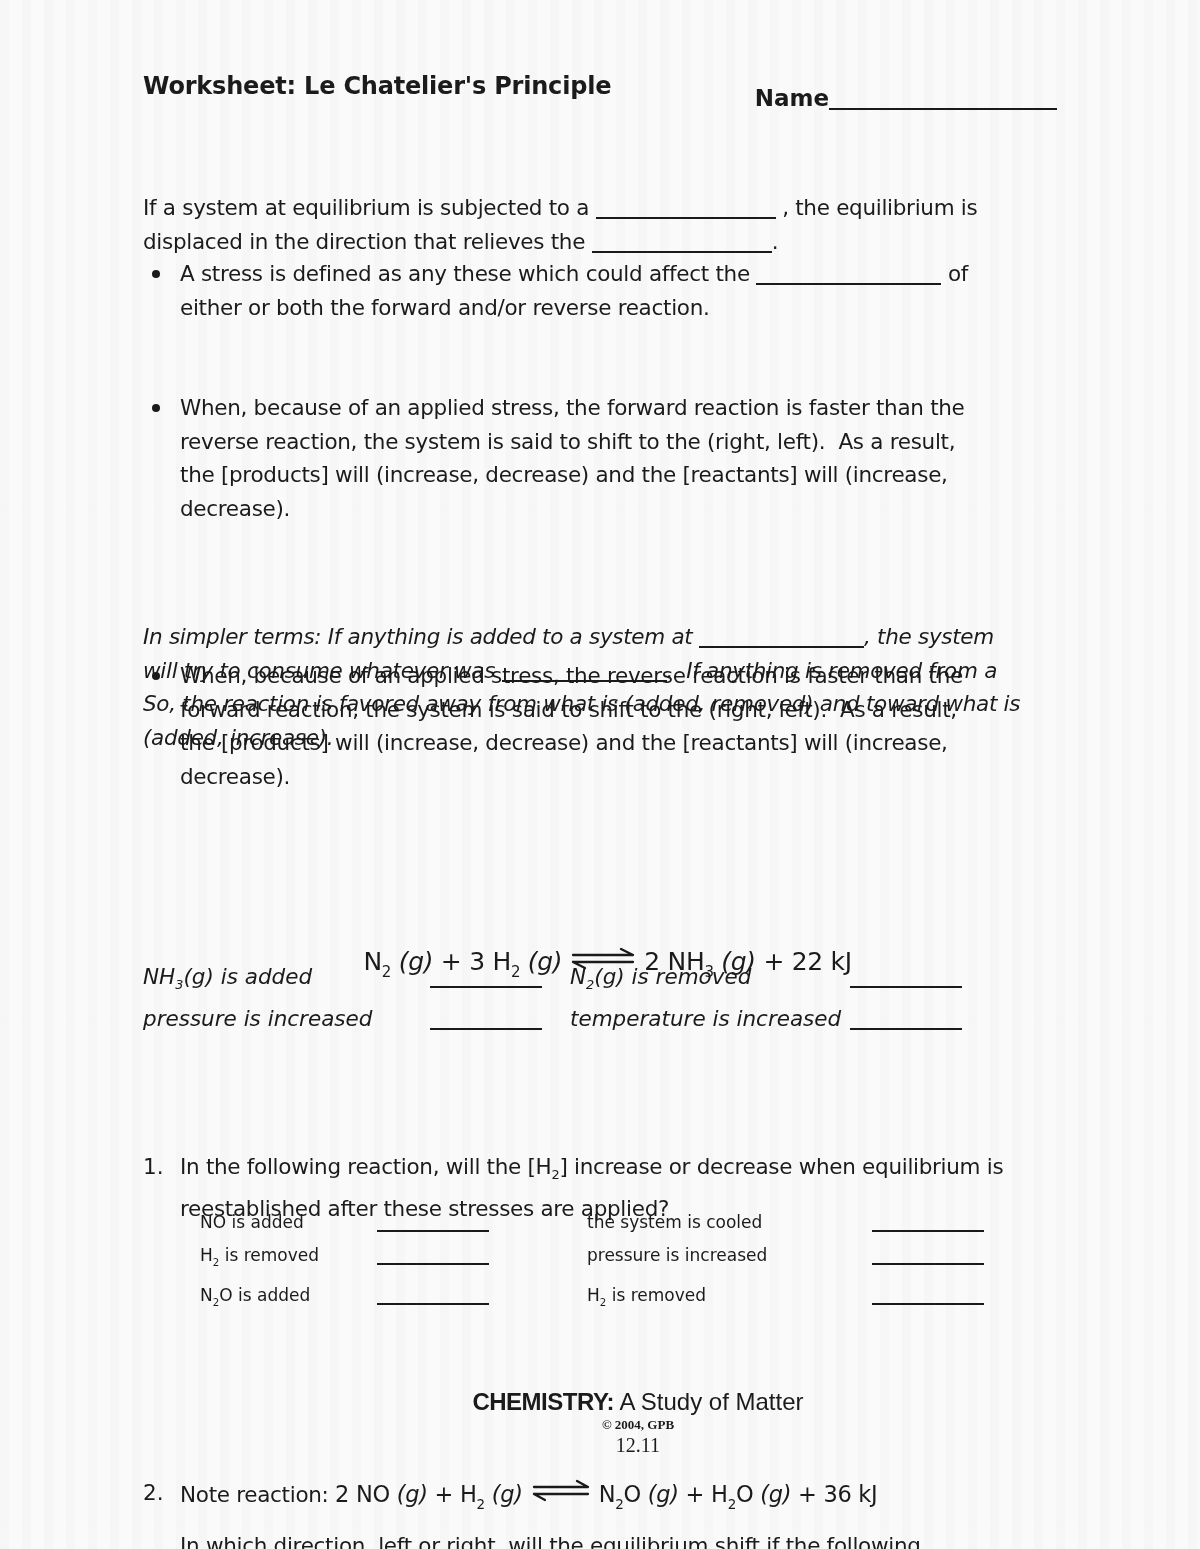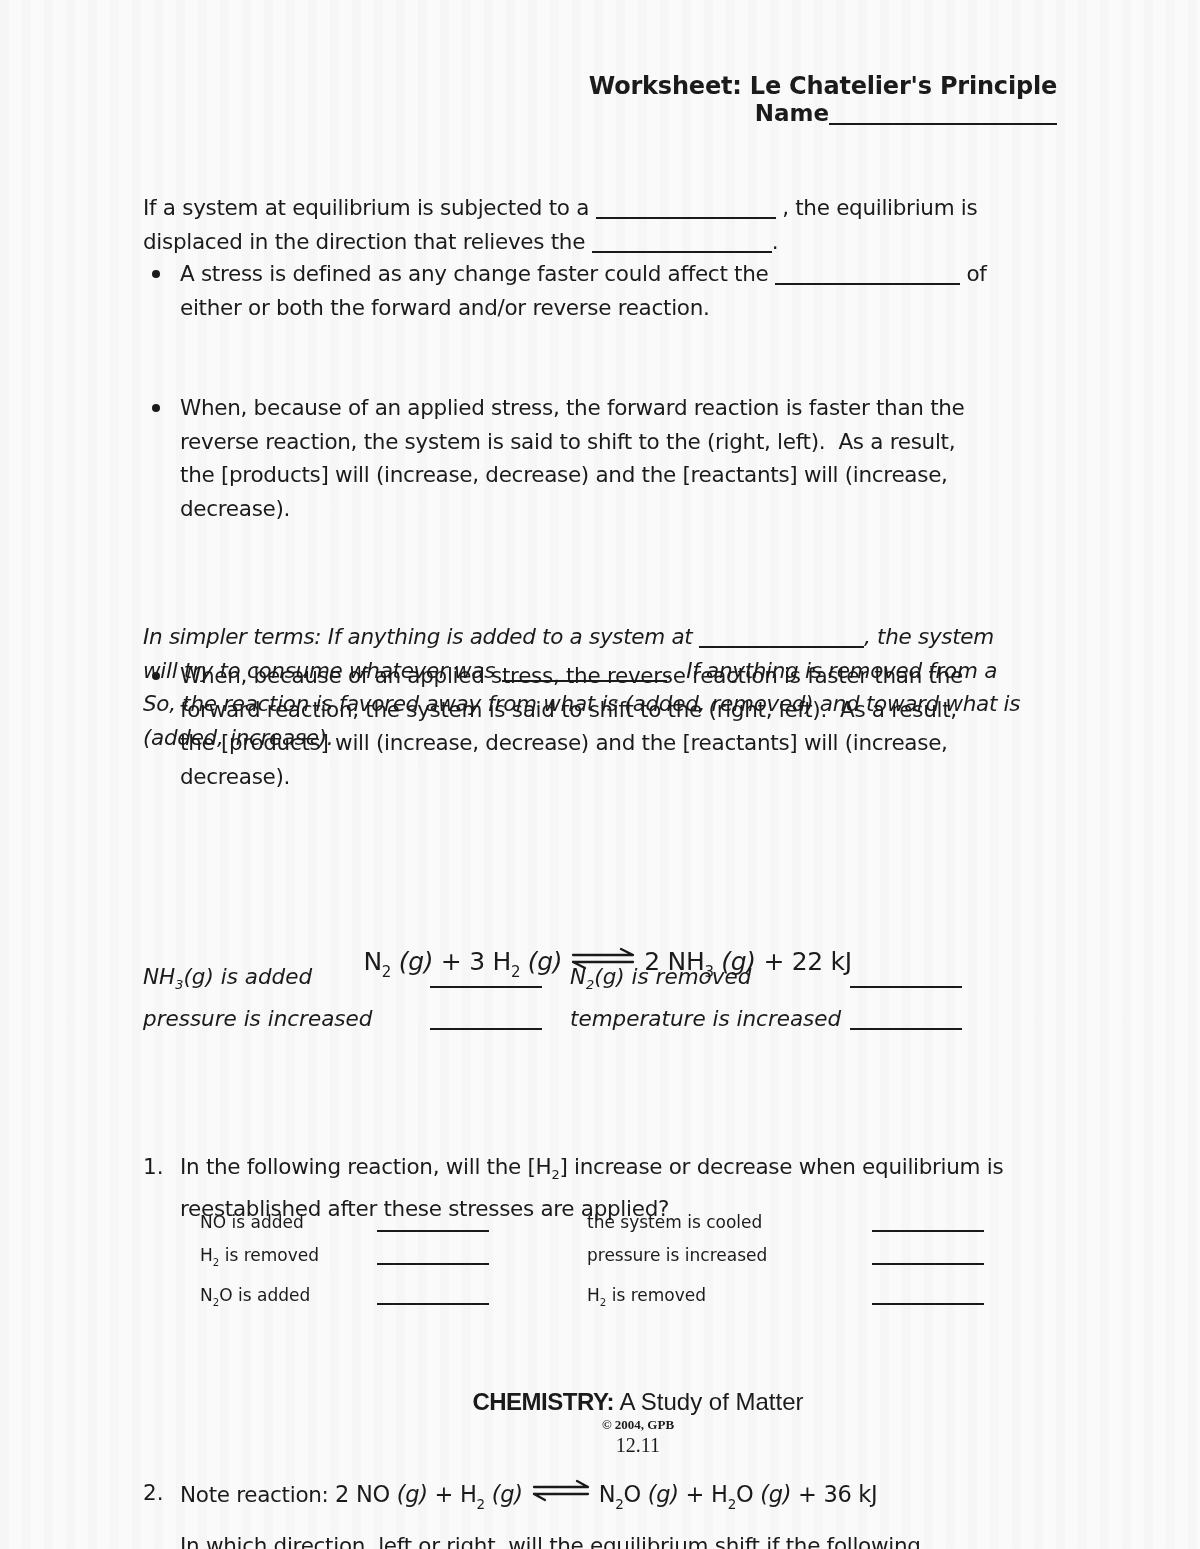--- a/index.html
+++ b/index.html
@@ -10,23 +10,23 @@
     font-family:"DejaVu Sans", sans-serif;
     color:#1b1b1b;
     overflow:hidden;
   }
   .abs{position:absolute;left:143px;}
   .ln{white-space:pre;font-size:21.5px;line-height:33.5px;letter-spacing:-0.3px;}
   .ital{font-style:italic;}
   .blank{display:inline-block;border-bottom:2.5px solid #1a1a1a;height:2px;vertical-align:-4px;}
   .w228{width:228px;} .w180{width:180px;} .w185{width:185px;} .w165{width:165px;} .w112{width:112px;}
   
-  .title-row{top:72px;width:914px;display:flex;justify-content:space-between;align-items:flex-end;flex-direction:column;}
+  .title-row{top:72px;width:914px;display:flex;justify-content:space-between;}
   .doc-title{font-size:24px;font-weight:700;letter-spacing:-0.2px;white-space:pre;}
-  .name-group{font-size:23px;font-weight:700;white-space:pre;}
+  .name-group{font-size:23px;font-weight:700;white-space:pre;margin-top:13px;}
   
   .bullet{position:relative;padding-left:37px;}
   .dot{position:absolute;left:9px;top:13px;width:8px;height:8px;border-radius:50%;background:#1a1a1a;}
   
   .q{padding-left:37px;position:relative;}
   .q .num{position:absolute;left:0;top:0;font-size:21.5px;line-height:33.5px;}
   
   .eq{font-size:25px;line-height:36px;white-space:pre;letter-spacing:-0.3px;}
   .eq-center{top:908px;width:914px;text-align:center;}
   .sb{font-size:60%;vertical-align:-7px;}
@@ -52,21 +52,21 @@
   <div class="name-group"><span>Name</span><span class="blank w228"></span></div>
 </div>
 
 <div class="abs" style="top:156px;margin-top:35px;">
   <div class="ln"><span>If a system at equilibrium is subjected to a </span><span class="blank w180"></span><span> , the equilibrium is</span></div>
   <div class="ln"><span>displaced in the direction that relieves the </span><span class="blank w180"></span><span>.</span></div>
 </div>
 
 <div class="abs bullet" style="top:257px;">
   <span class="dot"></span>
-  <div class="ln"><span>A stress is defined as any change faster could affect the </span><span class="blank w185"></span><span> of</span></div>
+  <div class="ln"><span>A stress is defined as any these which could affect the </span><span class="blank w185"></span><span> of</span></div>
   <div class="ln">either or both the forward and/or reverse reaction.</div>
 </div>
 
 <div class="abs bullet" style="top:324px;">
   <span class="dot"></span>
   <div class="ln">When, because of an applied stress, the forward reaction is faster than the</div>
   <div class="ln">reverse reaction, the system is said to shift to the (right, left).  As a result,</div>
   <div class="ln">the [products] will (increase, decrease) and the [reactants] will (increase,</div>
   <div class="ln">decrease).</div>
 </div>

